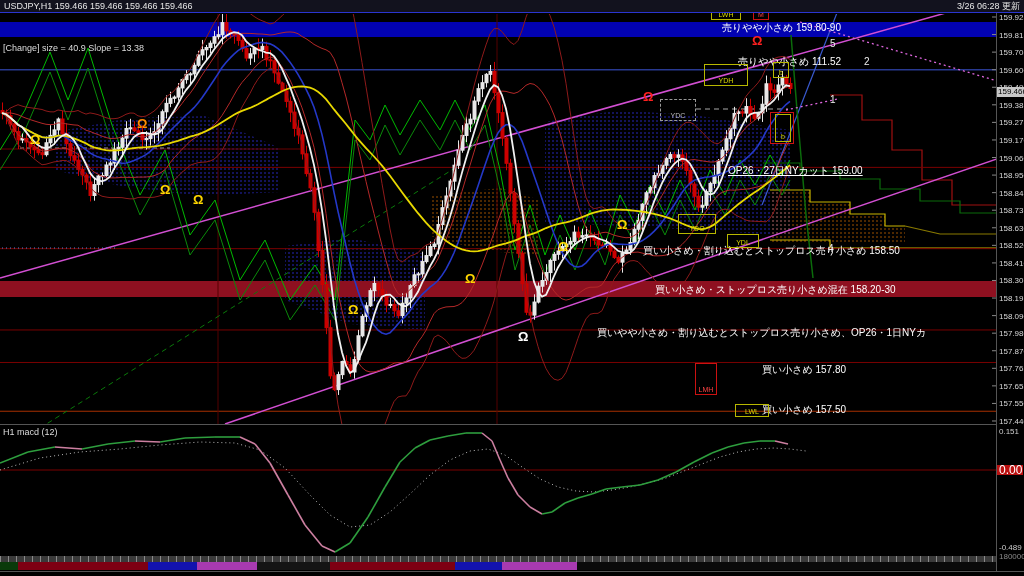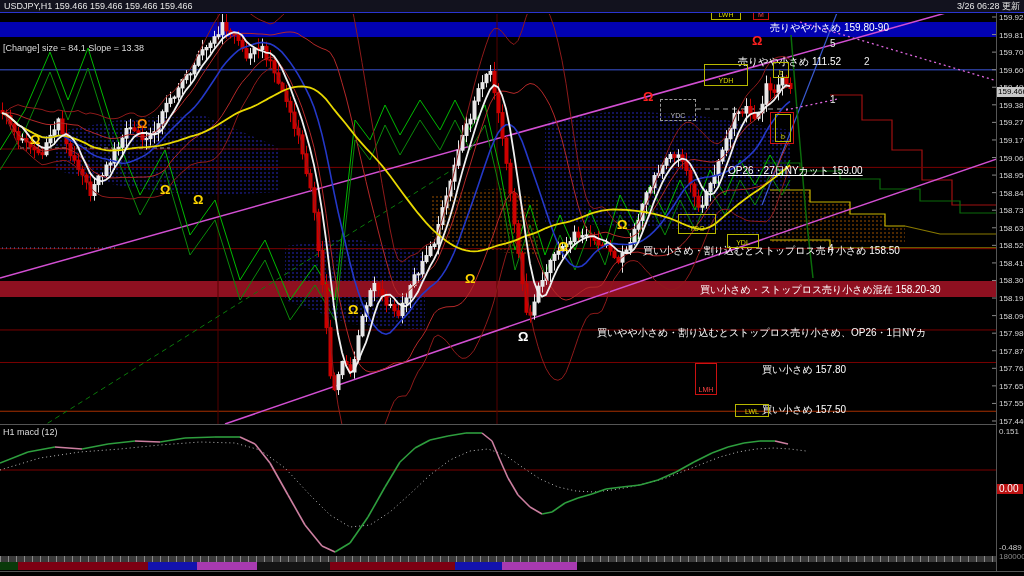--- a/index.html
+++ b/index.html
@@ -17,22 +17,22 @@
   .ann{position:absolute;font-size:10px;color:#ffffff;white-space:nowrap;line-height:11px;}
   .cnt{position:absolute;font-size:10px;color:#eeeeee;}
   .omega{position:absolute;font-size:13px;font-weight:bold;line-height:13px;}
   .bx{position:absolute;font-size:7px;line-height:8px;display:flex;align-items:flex-end;justify-content:center;}
   .bx.yellow{border:1px solid #b8b800;color:#d8d800;}
   .bx.red{border:1px solid #cc1111;color:#ff4444;}
   .bx.gray{border:1px dashed #999999;color:#bbbbbb;}
   .macdlbl{position:absolute;left:3px;top:427px;font-size:9px;color:#dddddd;}
   .pricetag{position:absolute;left:997px;top:87px;width:26px;height:10px;background:#c8c8c8;
             color:#000;font-size:8px;line-height:10px;text-align:left;padding-left:1px;}
-  .macdzero{position:absolute;left:997px;top:484px;width:24px;height:10px;background:#bb1111;
-            color:#fff;font-size:10px;line-height:10px;padding-left:2px;}
+  .macdzero{position:absolute;left:997px;top:465px;width:24px;height:10px;background:#bb1111;
+            color:#fff;font-size:12px;line-height:10px;padding-left:2px;}
   .axv{position:absolute;left:999px;font-size:8px;color:#cccccc;line-height:8px;}
   .tickstrip{position:absolute;left:0;top:556px;width:996px;height:6px;background:#3a3a3a;
      background-image:repeating-linear-gradient(90deg,#8a8a8a 0,#8a8a8a 1px,#3a3a3a 1px,#3a3a3a 8px);}
   .tseg{position:absolute;top:562px;height:8px;}
   .tlab{position:absolute;top:576px;font-size:8px;line-height:8px;z-index:4;text-align:center;}
   .frame{position:absolute;background:#555;}
 </style>
 </head>
 <body>
 
@@ -593,34 +593,34 @@
         <line x1="992" y1="385.865" x2="996" y2="385.865" stroke="#888"></line>
         <text x="999" y="388.865" fill="#d8d8d8" font-size="8" font-family="&quot;Liberation Sans&quot;,sans-serif">157.655</text>
         <line x1="992" y1="403.43" x2="996" y2="403.43" stroke="#888"></line>
         <text x="999" y="406.43" fill="#d8d8d8" font-size="8" font-family="&quot;Liberation Sans&quot;,sans-serif">157.550</text>
         <line x1="992" y1="420.995" x2="996" y2="420.995" stroke="#888"></line>
         <text x="999" y="423.995" fill="#d8d8d8" font-size="8" font-family="&quot;Liberation Sans&quot;,sans-serif">157.440</text>
       </g>
     </svg>
 
   <div id="overlay">
-    <div class="changelbl">[Change] size = 84.1  Slope = 13.38</div>
+    <div class="changelbl">[Change] size = 40.9  Slope = 13.38</div>
     <div class="macdlbl">H1 macd (12)</div>
     <div class="pricetag">159.466</div>
     <div class="macdzero">0.00</div>
     <div class="axv" style="top:428px;">0.151</div>
     <div class="axv" style="top:544px;text-align:center;">-0.489</div>
     <div class="axv" style="top:553px;color:#888;">180000</div>
     <div class="tickstrip"></div>
     <div id="dyn">
-        <div class="ann" style="left:770px;top:22px;">売りやや小さめ 159.80-90</div>
+        <div class="ann" style="left:722px;top:22px;">売りやや小さめ 159.80-90</div>
         <div class="ann" style="left:738px;top:56px;">売りやや小さめ 111.52</div>
         <div class="ann" style="left:728px;top:165px;text-decoration:underline;">OP26・27日NYカット 159.00</div>
         <div class="ann" style="left:643px;top:245px;">買い小さめ・割り込むとストップロス売り小さめ 158.50</div>
-        <div class="ann" style="left:655px;top:284px;margin-left:45px;">買い小さめ・ストップロス売り小さめ混在 158.20-30</div>
+        <div class="ann" style="left:655px;top:284px;">買い小さめ・ストップロス売り小さめ混在 158.20-30</div>
         <div class="ann" style="left:597px;top:327px;">買いやや小さめ・割り込むとストップロス売り小さめ、OP26・1日NYカ</div>
         <div class="ann" style="left:762px;top:364px;">買い小さめ 157.80</div>
         <div class="ann" style="left:762px;top:404px;">買い小さめ 157.50</div>
         <div class="cnt" style="left:830px;top:38px;">5</div>
         <div class="cnt" style="left:864px;top:56px;">2</div>
         <div class="cnt" style="left:830px;top:94px;">1</div>
         <div class="cnt" style="left:828px;top:243px;">4</div>
         <div class="omega" style="left:30px;top:133px;color:#ffd700;">Ω</div>
         <div class="omega" style="left:137px;top:117px;color:#ff8c00;">Ω</div>
         <div class="omega" style="left:160px;top:183px;color:#ffd700;">Ω</div>

